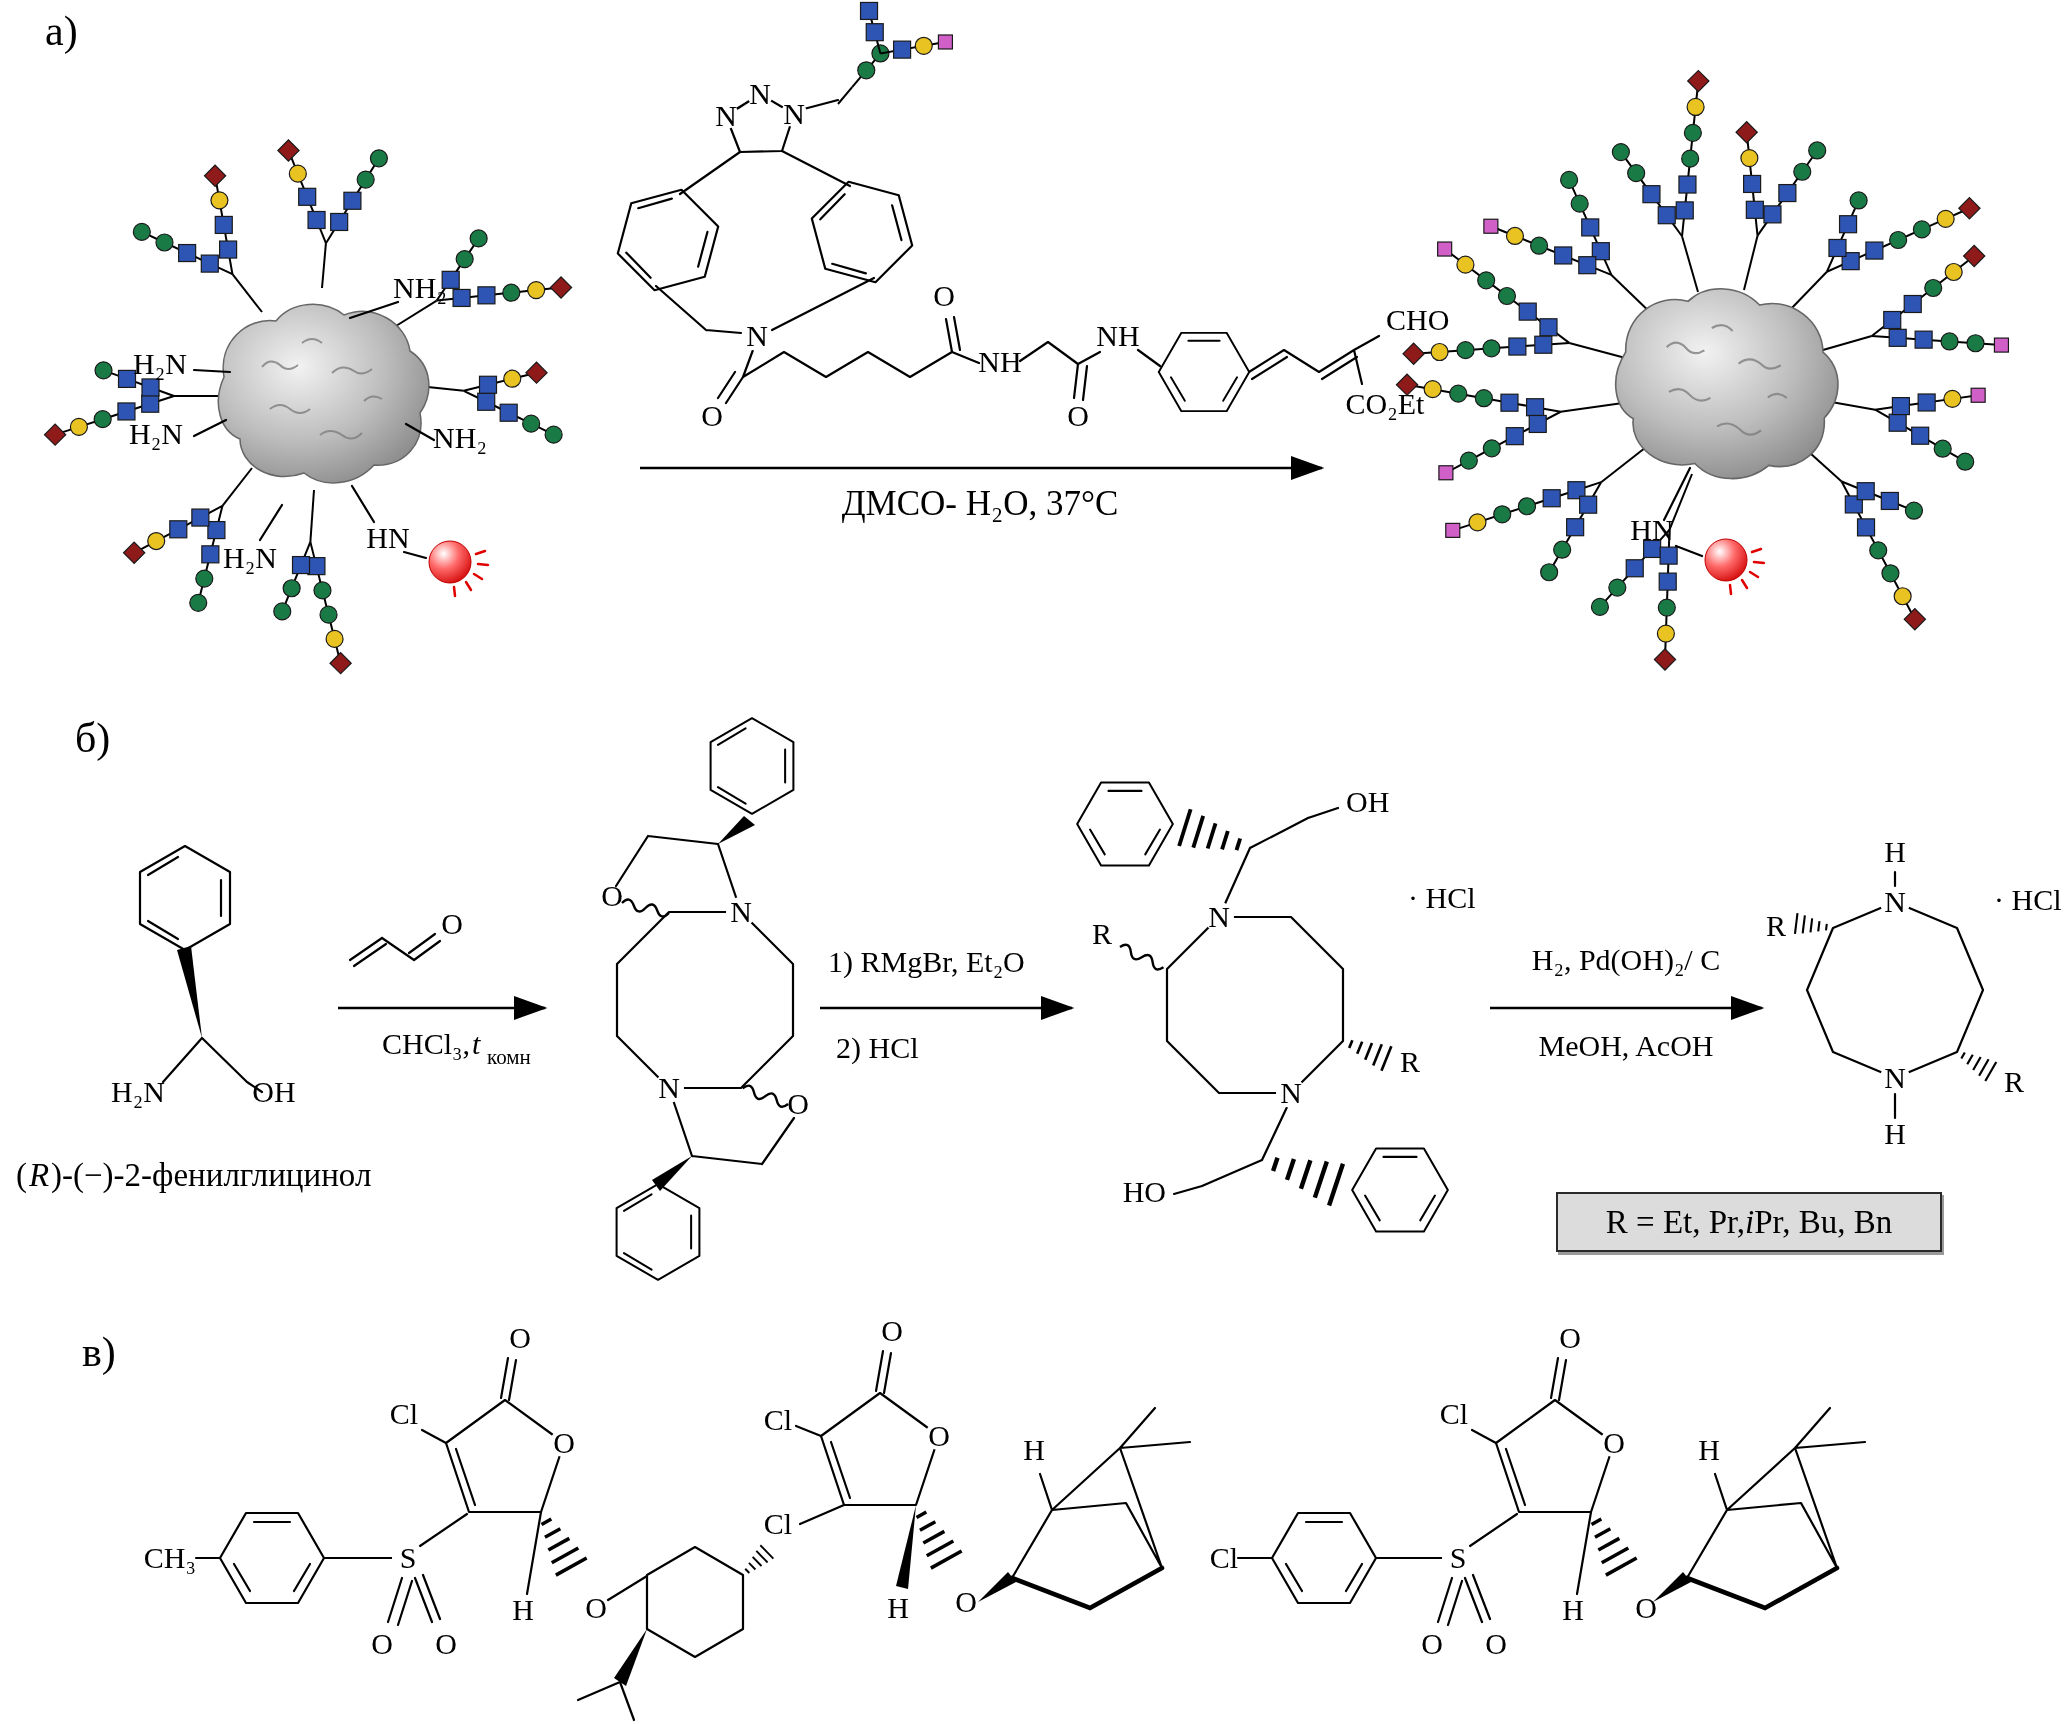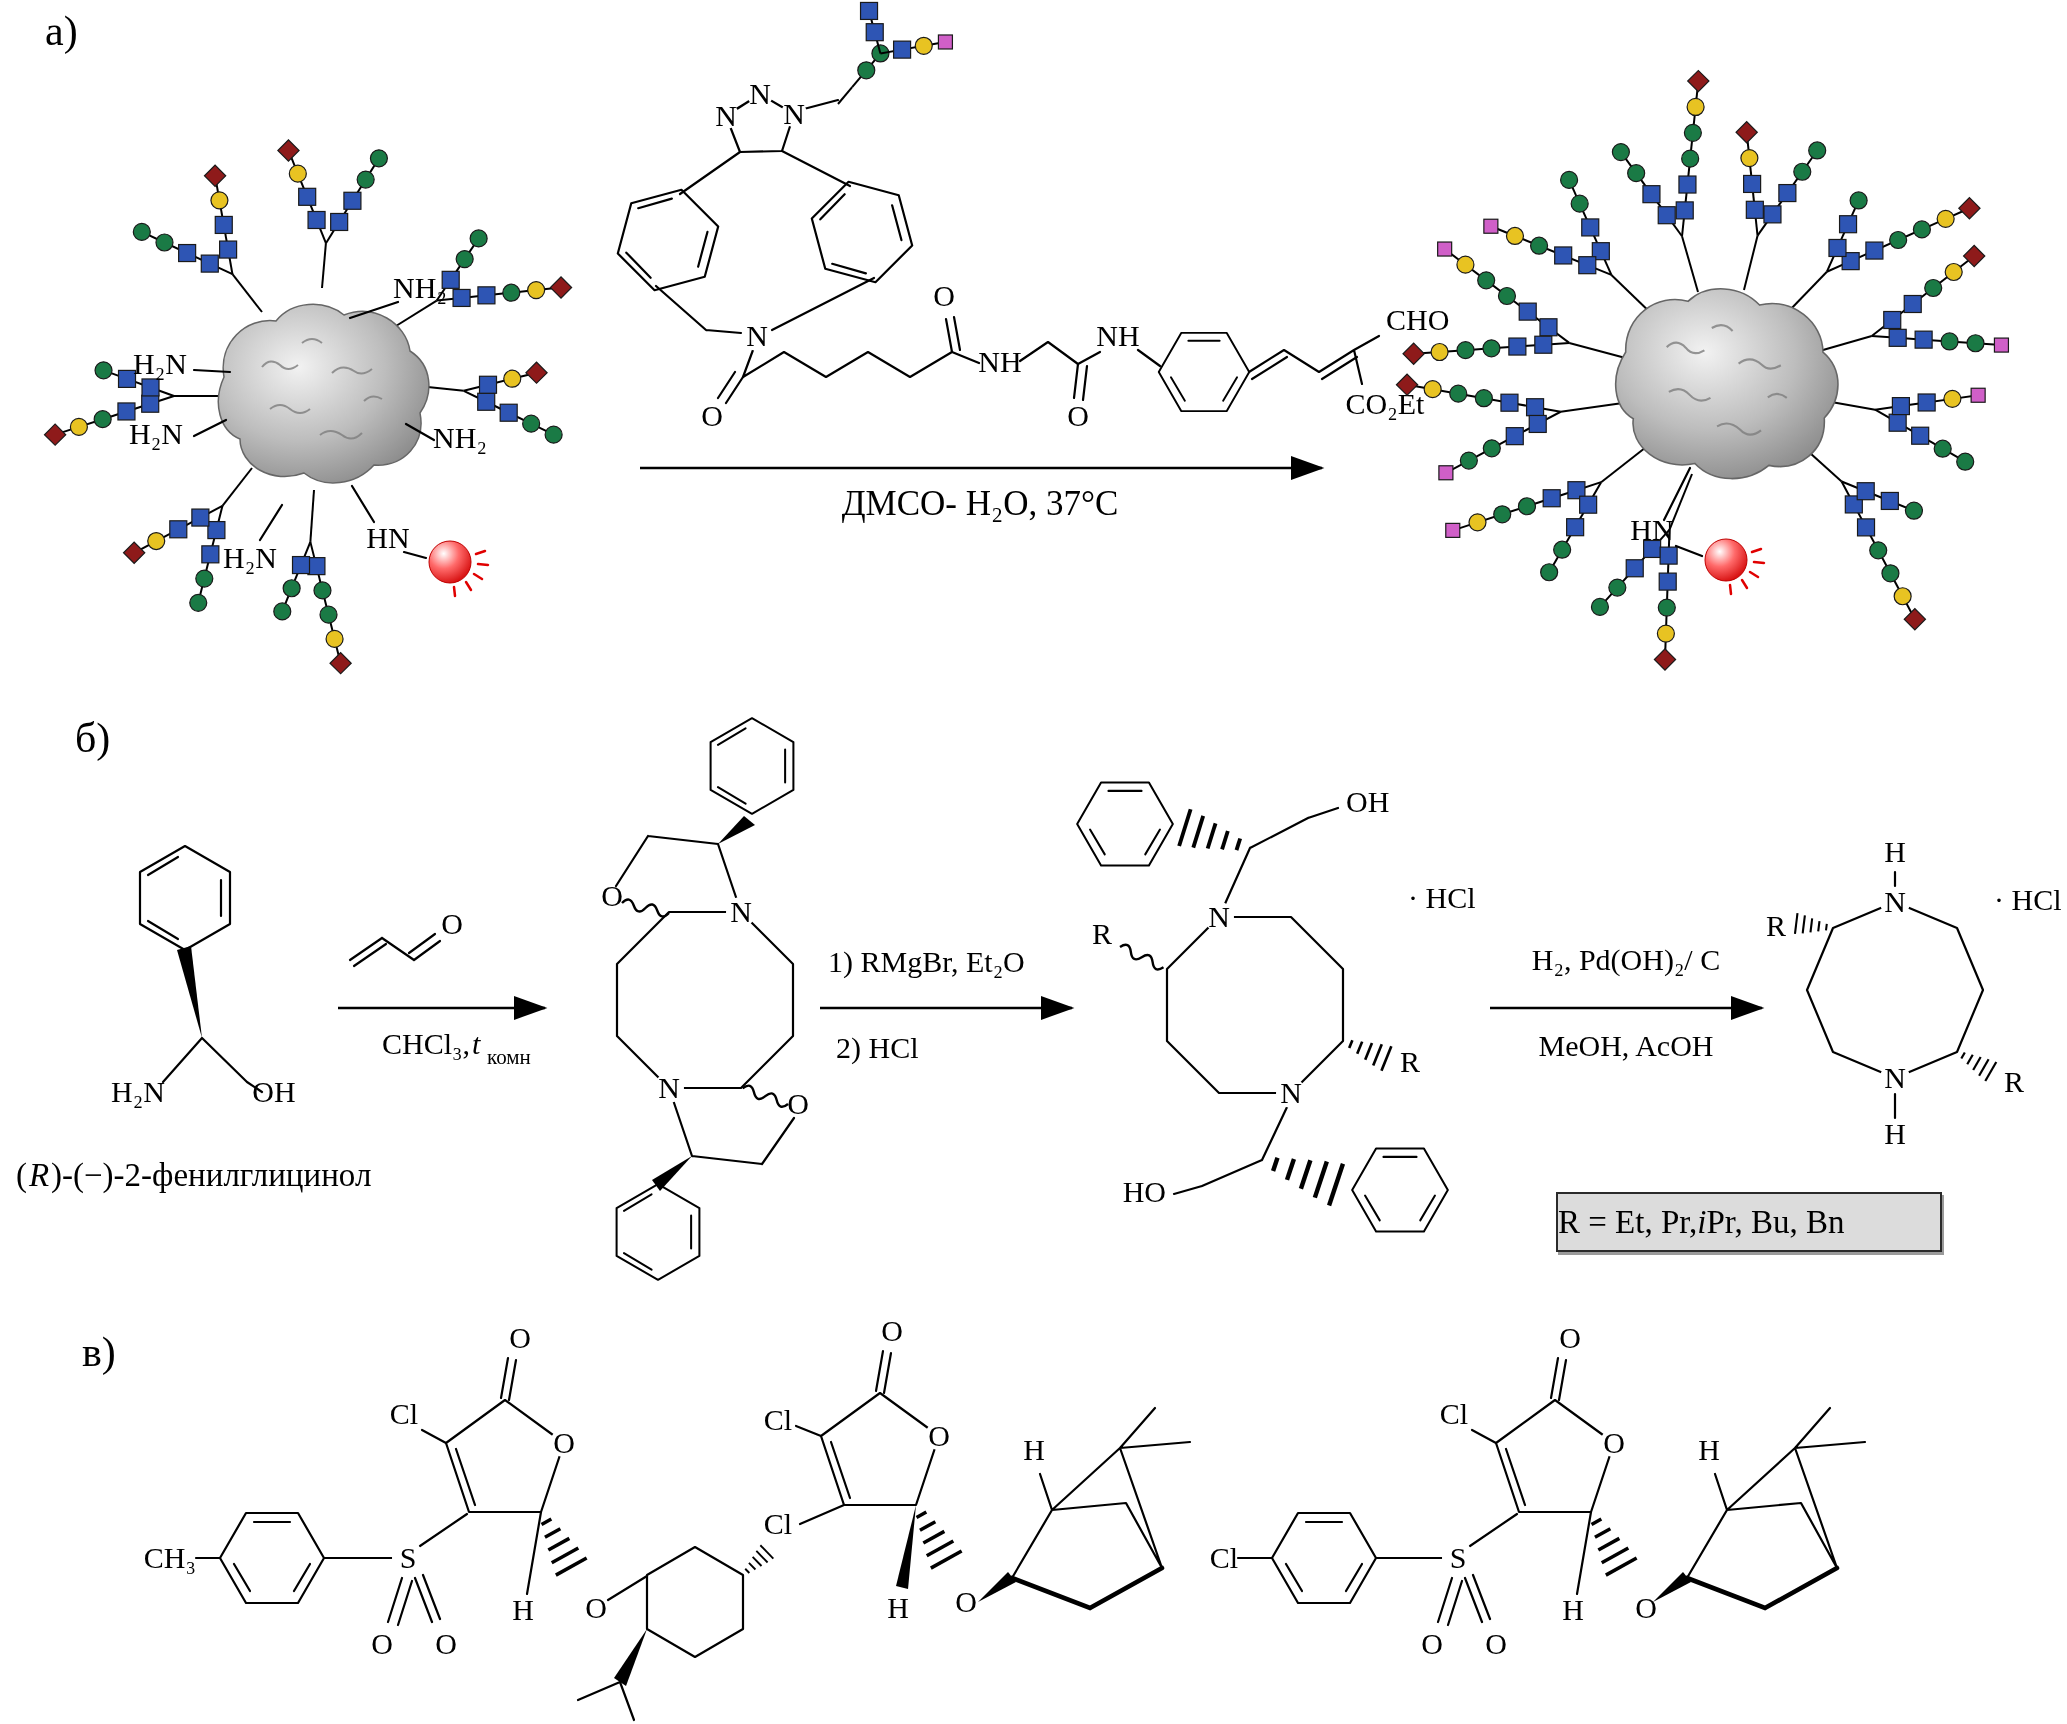--- a/index.html
+++ b/index.html
@@ -16,21 +16,21 @@
   .cap{font-size:33px;text-anchor:start;}
   .it{font-style:italic;}
   .b{stroke:#000;stroke-width:2.2;fill:none;stroke-linecap:round;stroke-linejoin:round;}
   .bw{stroke:#000;stroke-width:4.6;fill:none;stroke-linecap:round;}
   .halo{fill:#fff;stroke:none;}
   .ar{stroke:#000;stroke-width:2.4;fill:none;marker-end:url(#ah);}
   .wedge{fill:#000;stroke:none;}
   .tex{stroke:#7d7d7d;stroke-width:2;fill:none;opacity:.8;}
   .rbox{position:absolute;left:1556px;top:1192px;width:382px;height:56px;
         background:#dcdcdc;border:2px solid #2a2a2a;box-shadow:2px 3px 0 #9a9a9a;
-        display:flex;align-items:center;
+        display:flex;align-items:center;justify-content:center;
         font-size:33px;color:#000;}
 </style>
 </head>
 <body>
 
 <svg width="2067" height="1724" viewBox="0 0 2067 1724">
   <defs>
     <radialGradient id="gProt" cx="38%" cy="35%" r="75%">
       <stop offset="0" stop-color="#f2f2f2"></stop>
         <stop offset="0.55" stop-color="#bdbdbd"></stop>

